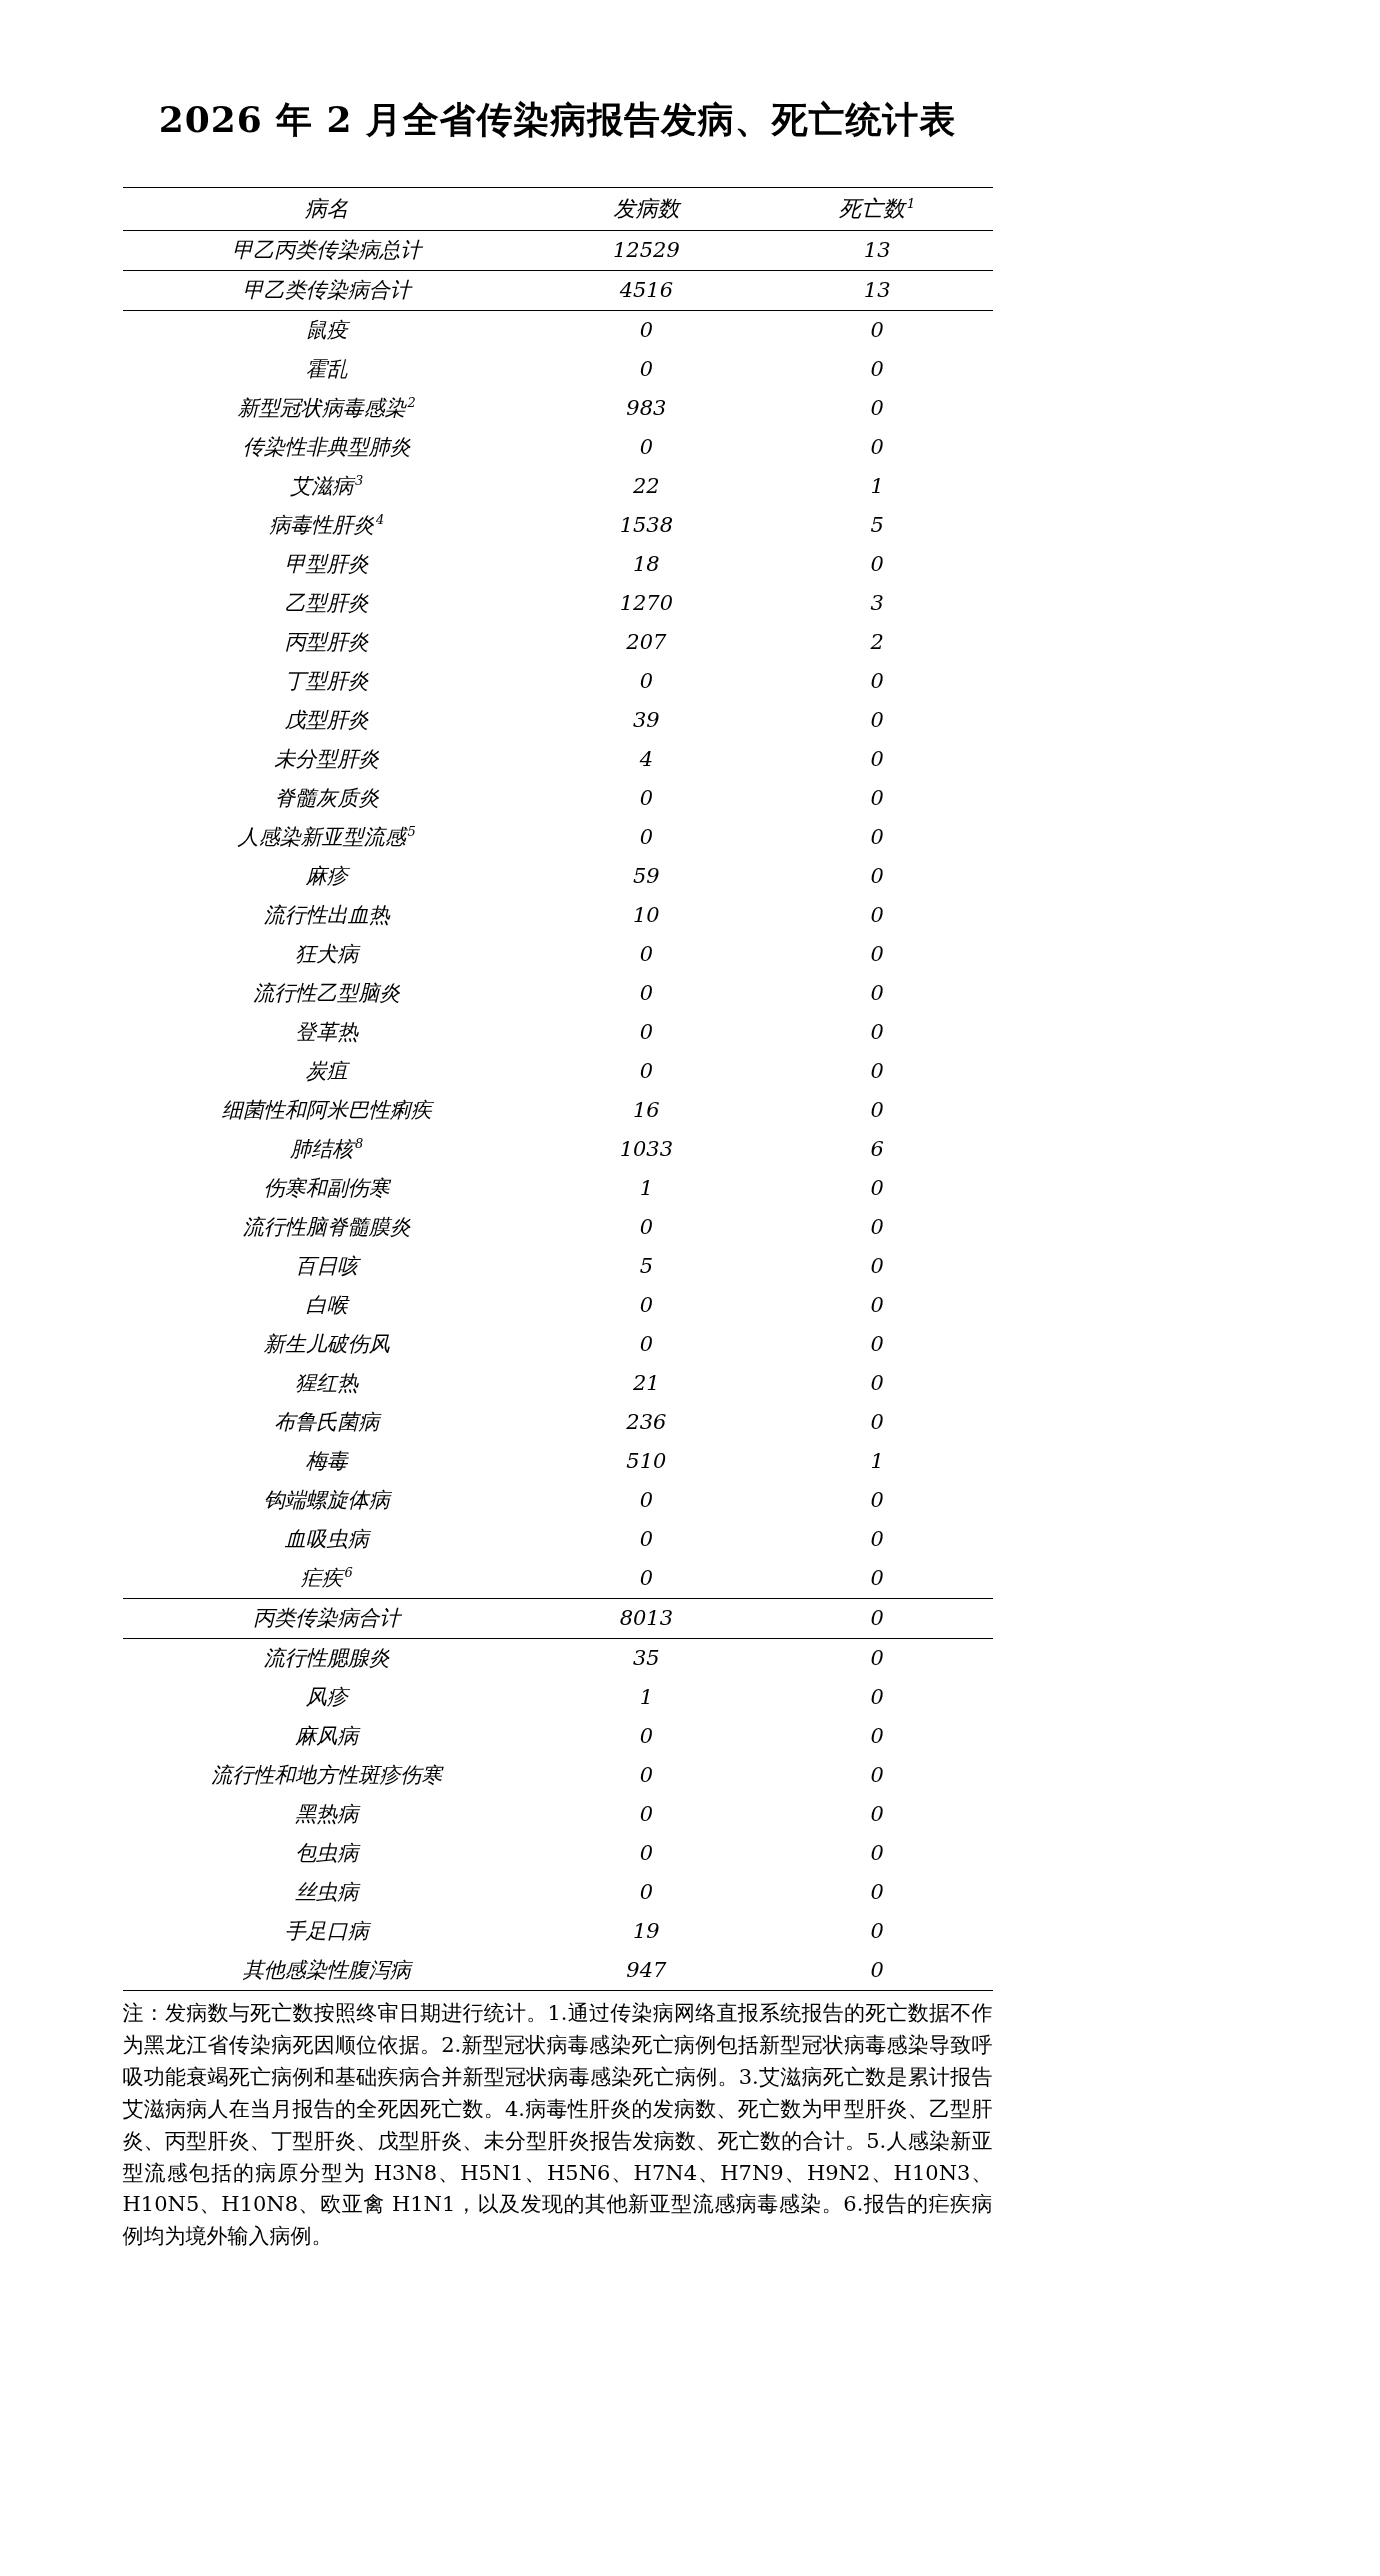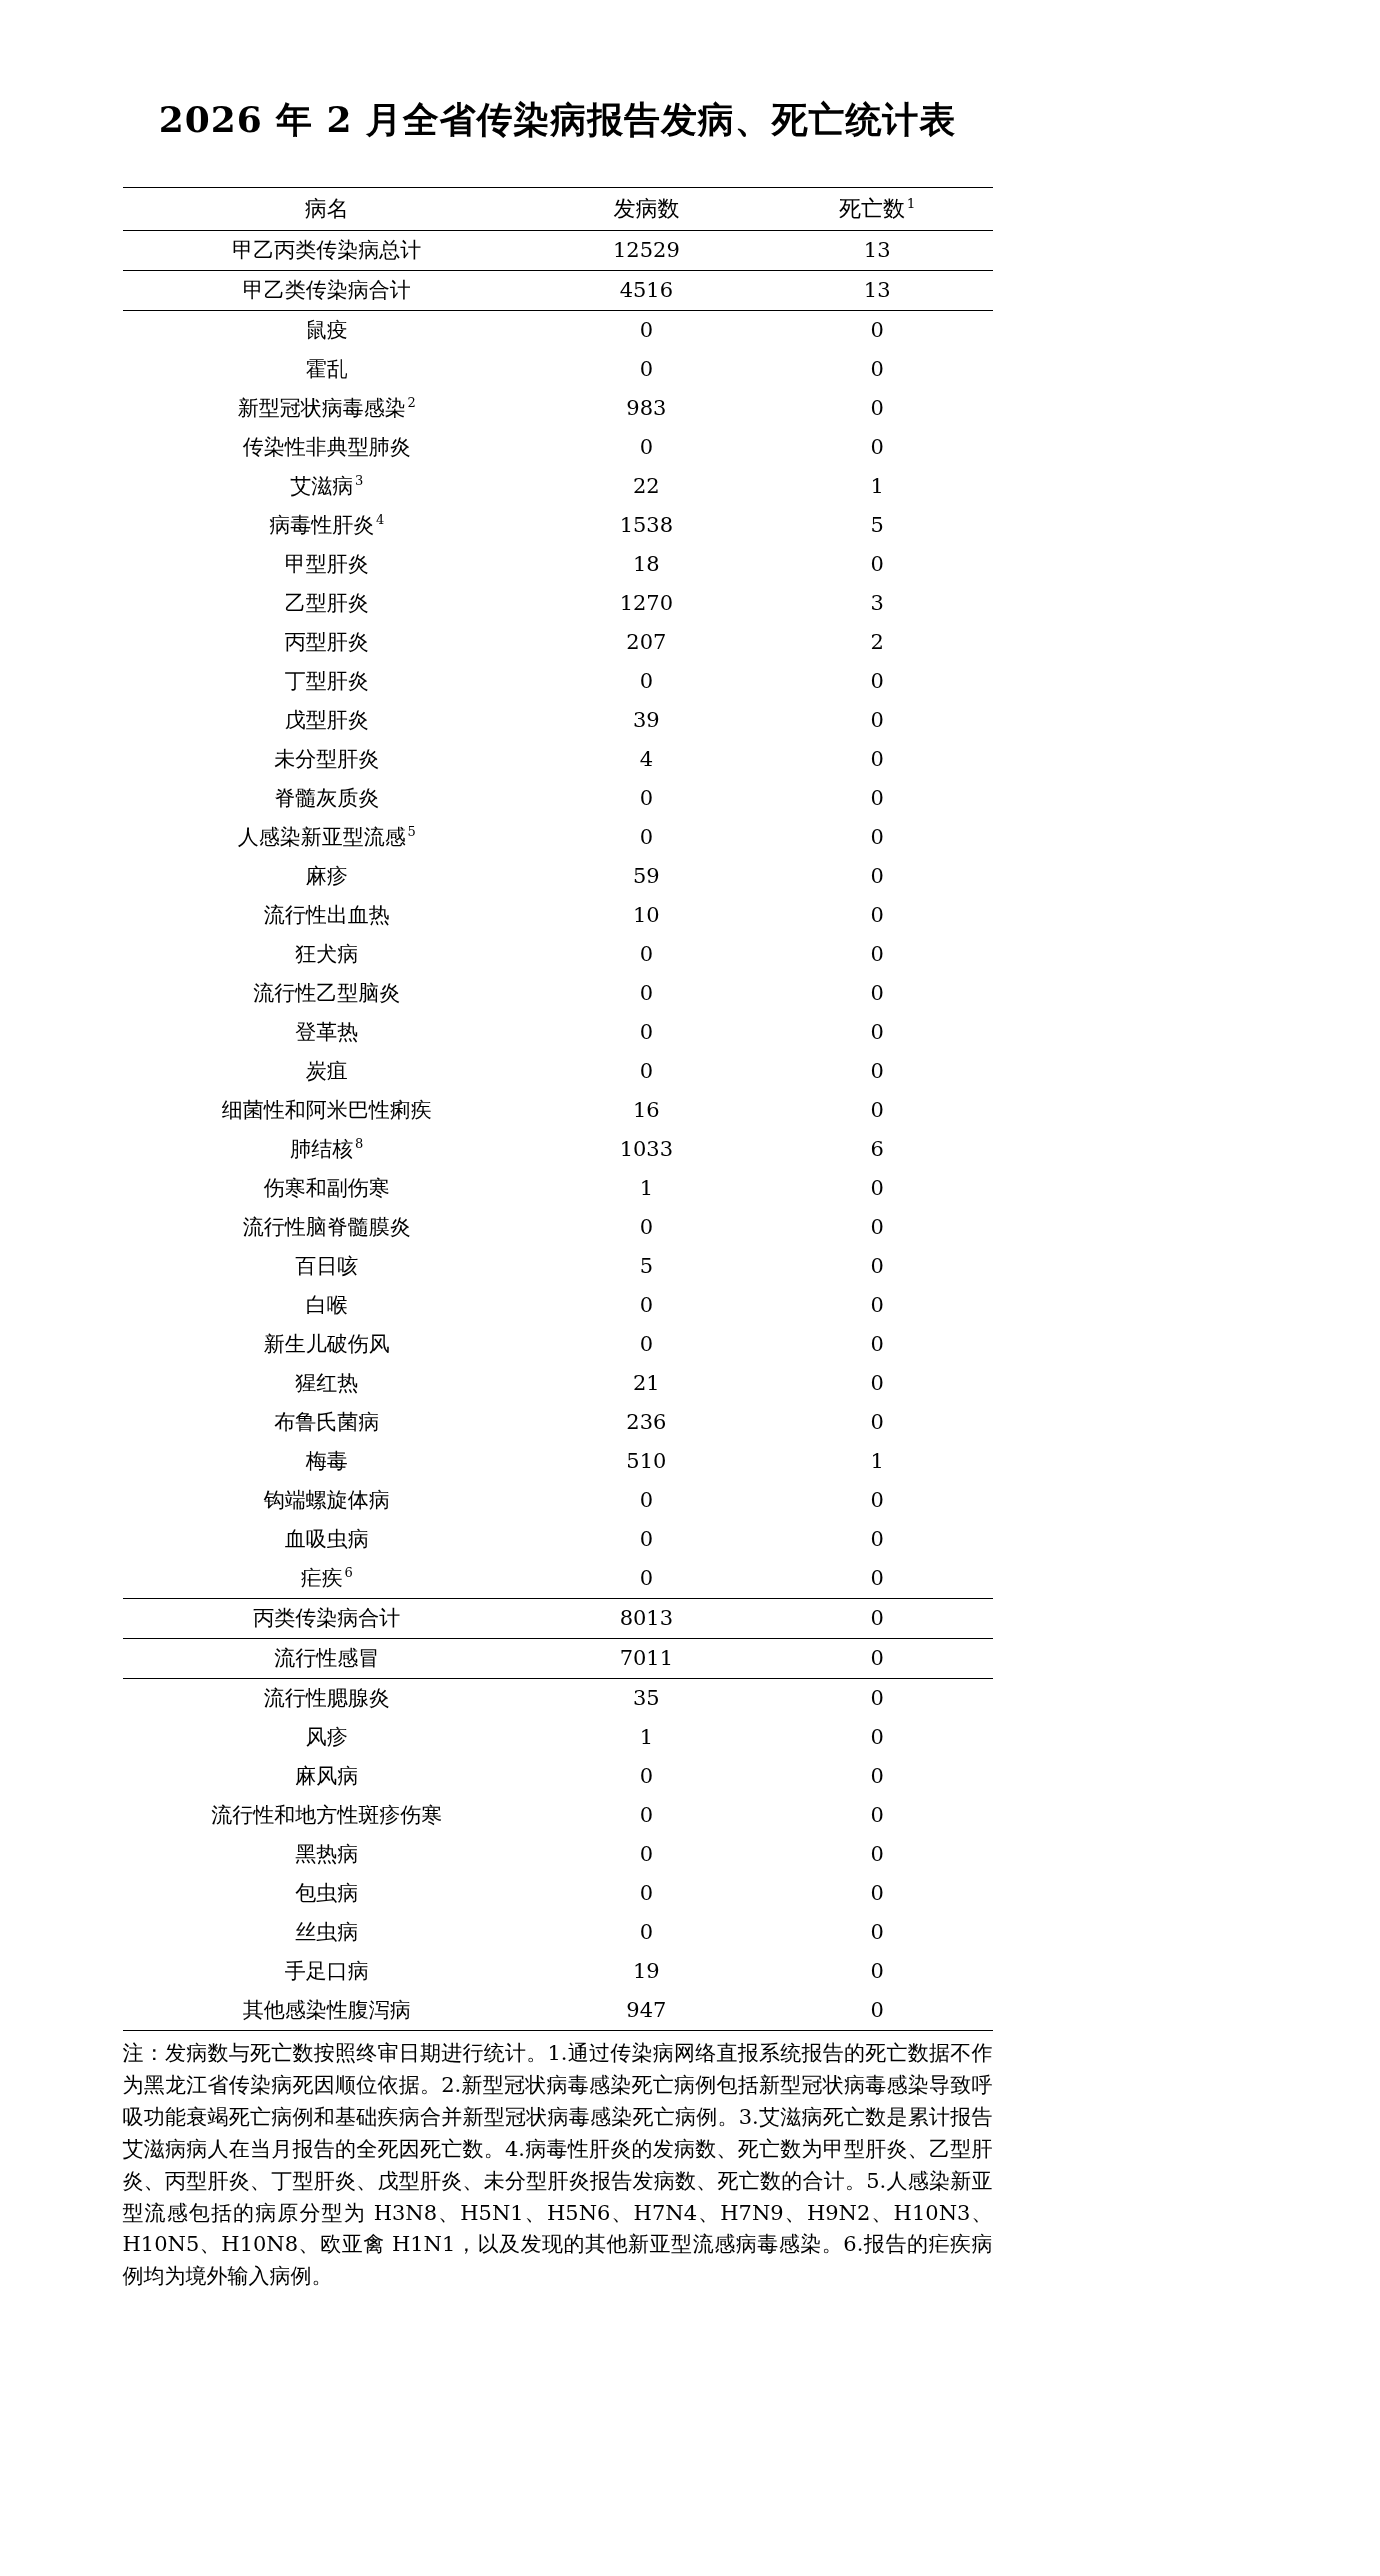--- a/index.html
+++ b/index.html
@@ -24,20 +24,21 @@
     text-align: center;
     font-size: 36px;
     font-weight: bold;
     letter-spacing: 0.9px;
     margin: 0 0 42px 0;
     font-family: "DejaVu Serif", "Liberation Serif", serif;
   }
   .table-wrap {
     width: 870px;
     margin: 3px auto;
+    font-style: italic;
   }
   table.stat {
     width: 870px;
     border-collapse: collapse;
     font-size: 21px;
   }
   table.stat th, table.stat td {
     text-align: center;
     padding: 0;
     line-height: 1.0;
@@ -267,25 +268,20 @@
           <tr class="rule-thin-bottom">
             <td class="col-name"><span>疟疾</span><sup>6</sup></td>
             <td class="col-cases">0</td>
             <td class="col-deaths">0</td>
           </tr>
           <tr class="rule-thin-bottom">
             <td class="col-name"><span>丙类传染病合计</span></td>
             <td class="col-cases">8013</td>
             <td class="col-deaths">0</td>
           </tr>
-          <tr class="rule-thin-bottom">
-            <td class="col-name"><span>流行性感冒</span></td>
-            <td class="col-cases">7011</td>
-            <td class="col-deaths">0</td>
-          </tr>
           <tr>
             <td class="col-name"><span>流行性腮腺炎</span></td>
             <td class="col-cases">35</td>
             <td class="col-deaths">0</td>
           </tr>
           <tr>
             <td class="col-name"><span>风疹</span></td>
             <td class="col-cases">1</td>
             <td class="col-deaths">0</td>
           </tr>

